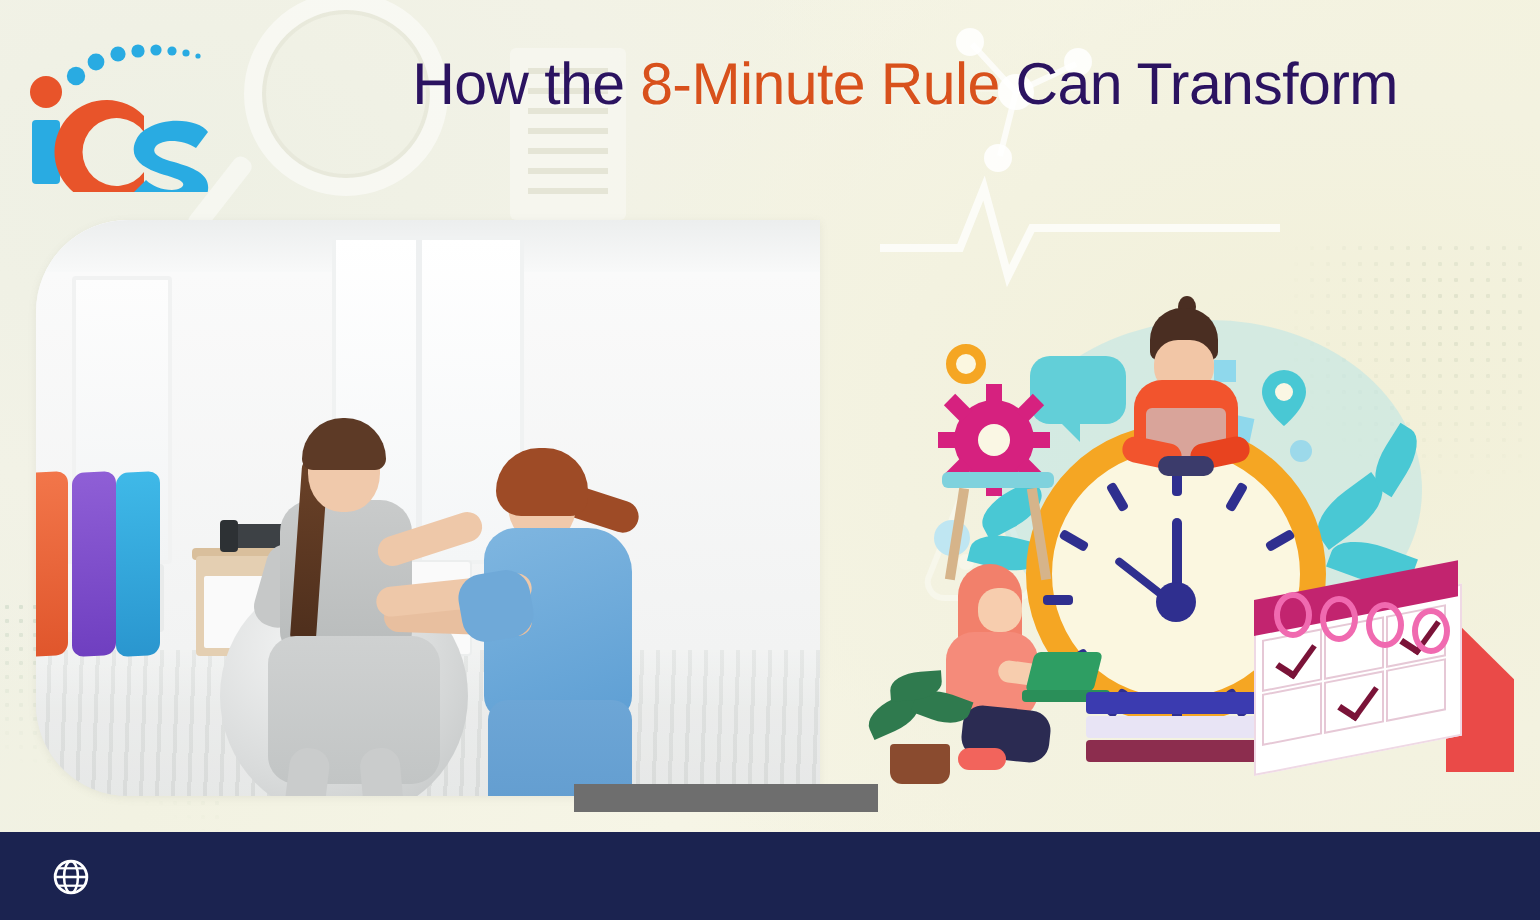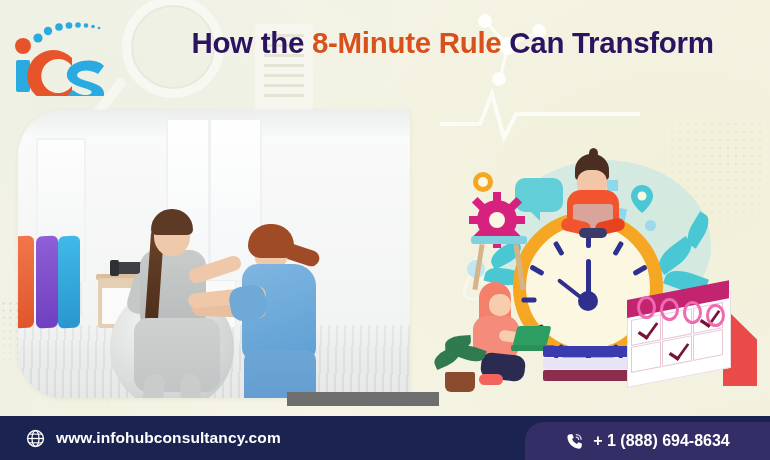--- a/index.html
+++ b/index.html
@@ -54,21 +54,21 @@
   }
 
   
   .logo{position:absolute;left:8px;top:14px;width:108px;height:82px;}
   .logo svg{display:block;}
 
   
   .headline{
     position:absolute;left:140px;top:26px;width:625px;
     text-align:center;
-    font-weight:700;
+    font-weight:400;
     font-size:29.5px;
     line-height:33px;
     letter-spacing:-.3px;
     color:#2b1360;
     text-shadow:0 1px 0 rgba(255,255,255,.35);
   }
   .headline .accent{color:#d8511c;}
   .headline .l2{display:block;}
 
   
@@ -468,25 +468,16 @@
 
   <div class="footer">
     <div class="f-site">
       <svg class="f-globe" viewBox="0 0 24 24">
         <circle cx="12" cy="12" r="10" fill="none" stroke="#fff" stroke-width="1.8"></circle>
         <ellipse cx="12" cy="12" rx="4.4" ry="10" fill="none" stroke="#fff" stroke-width="1.6"></ellipse>
         <line x1="2" y1="12" x2="22" y2="12" stroke="#fff" stroke-width="1.6"></line>
         <line x1="4" y1="6.5" x2="20" y2="6.5" stroke="#fff" stroke-width="1.4"></line>
         <line x1="4" y1="17.5" x2="20" y2="17.5" stroke="#fff" stroke-width="1.4"></line>
       </svg>
-      <span>www.infohubconsultancy.com</span>
-    </div>
-    <div class="f-phone">
-      <svg class="f-phone-ic" viewBox="0 0 24 24">
-        <path d="M6.6 2.8 L9.4 2.8 L11 7.2 L8.9 8.9 C9.9 11.6 12.4 14.1 15.1 15.1 L16.8 13 L21.2 14.6 L21.2 17.4 C21.2 19.4 19.6 21 17.6 21 C9.6 20.4 3.6 14.4 3 6.4 C3 4.4 4.6 2.8 6.6 2.8 Z" fill="#ffffff"></path>
-        <path d="M14.2 3.2 a6.2 6.2 0 0 1 6.1 6.1" fill="none" stroke="#ffffff" stroke-width="1.6" stroke-linecap="round" opacity=".85"></path>
-        <path d="M14.2 6.4 a3 3 0 0 1 3 3" fill="none" stroke="#ffffff" stroke-width="1.6" stroke-linecap="round" opacity=".85"></path>
-      </svg>
-      <span>+ 1 (888) 694-8634</span>
     </div>
   </div>
 
 </div>
 
 </body></html>

